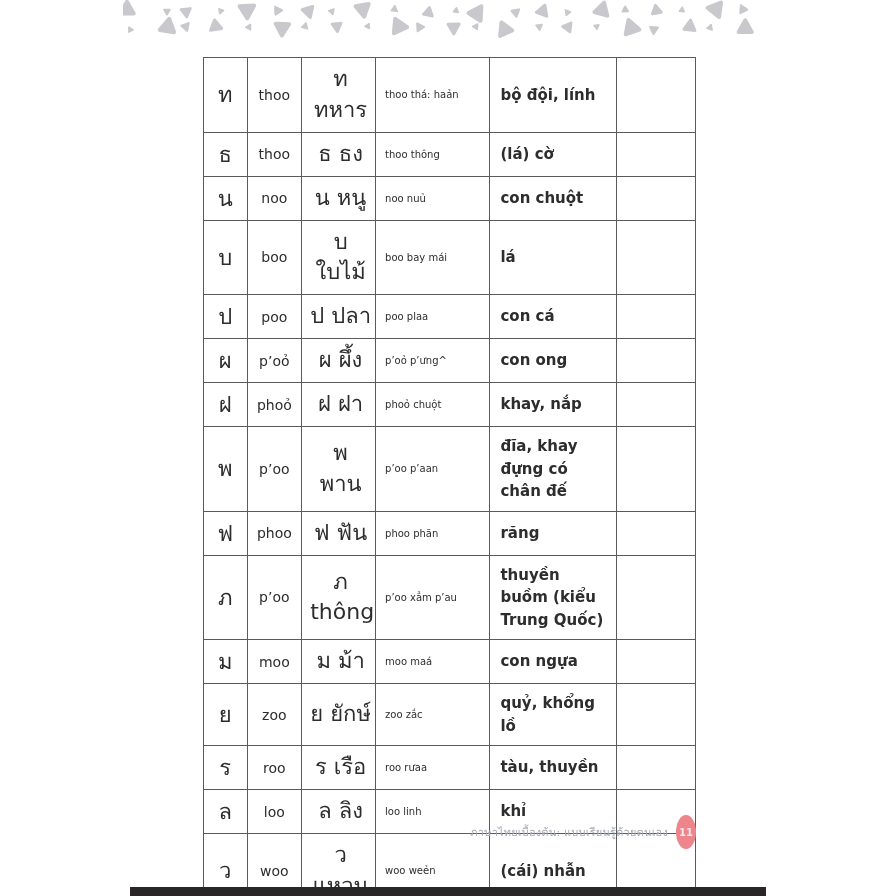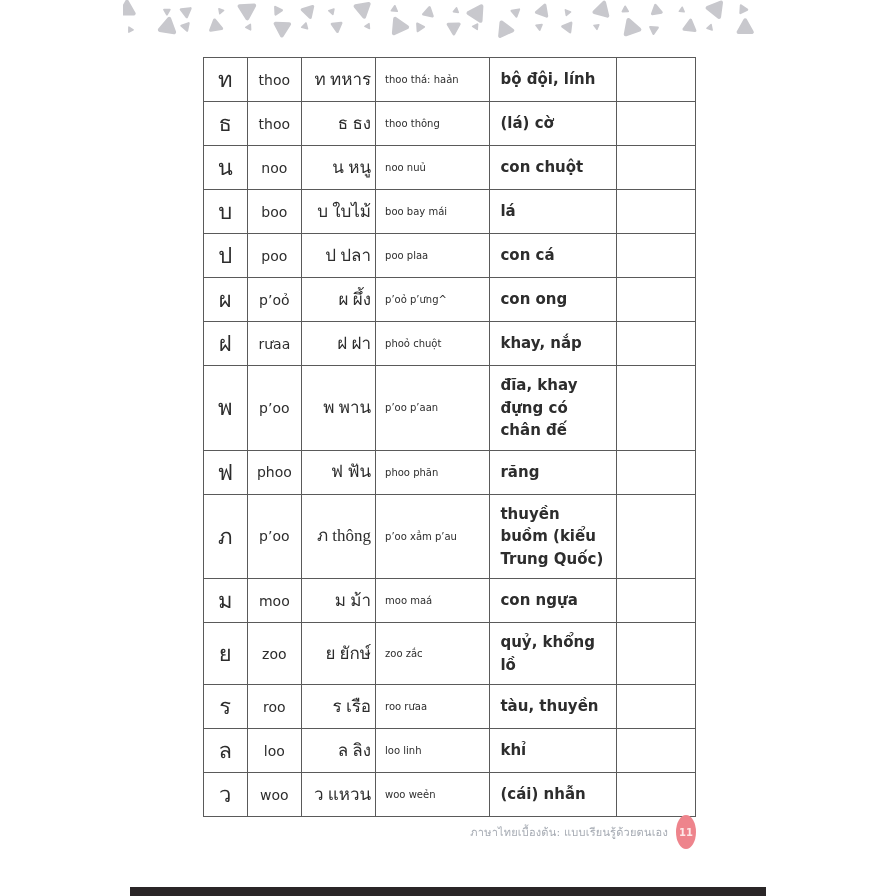--- a/index.html
+++ b/index.html
@@ -33,21 +33,21 @@
   }
   .thai-table td {
     border: 1px solid #5a5a5a;
     vertical-align: middle;
     background: #ffffff;
     overflow: hidden;
   }
   .thai-table tr { height: 44px; }
   td.col-letter  { width: 43px;  text-align: center; font-size: 22px; }
   td.col-name    { width: 54px;  text-align: center; font-size: 14px; }
-  td.col-example { width: 73px;  text-align: right; font-size: 17px; padding: 6px 4px 6px 8px; line-height: 1.4; font-family: Liberation Serif, serif; }
+  td.col-example { width: 73px;  text-align: center; font-size: 22px; padding: 6px 4px 6px 8px; line-height: 1.4; }
   td.col-pron    { width: 113px; text-align: left; font-size: 10px; padding: 6px 4px 6px 9px; }
   td.col-meaning { width: 125px; text-align: left; font-size: 15px; padding: 8px 6px 8px 10px; line-height: 1.5; font-weight: bold; }
   td.col-notes   { width: 78px; }
   .footer {
     position: absolute;
     top: 820px;
     left: 0;
     width: 696px;
     height: 24px;
     display: flex;
@@ -177,21 +177,21 @@
         <tr>
           <td class="col-letter">ผ</td>
           <td class="col-name">p’oỏ</td>
           <td class="col-example">ผ ผึ้ง</td>
           <td class="col-pron">p’oỏ p’ưng^</td>
           <td class="col-meaning">con ong</td>
           <td class="col-notes"></td>
         </tr>
         <tr>
           <td class="col-letter">ฝ</td>
-          <td class="col-name">rưaa</td>
+          <td class="col-name">phoỏ</td>
           <td class="col-example">ฝ ฝา</td>
           <td class="col-pron">phoỏ chuột</td>
           <td class="col-meaning">khay, nắp</td>
           <td class="col-notes"></td>
         </tr>
         <tr>
           <td class="col-letter">พ</td>
           <td class="col-name">p’oo</td>
           <td class="col-example">พ พาน</td>
           <td class="col-pron">p’oo p’aan</td>

